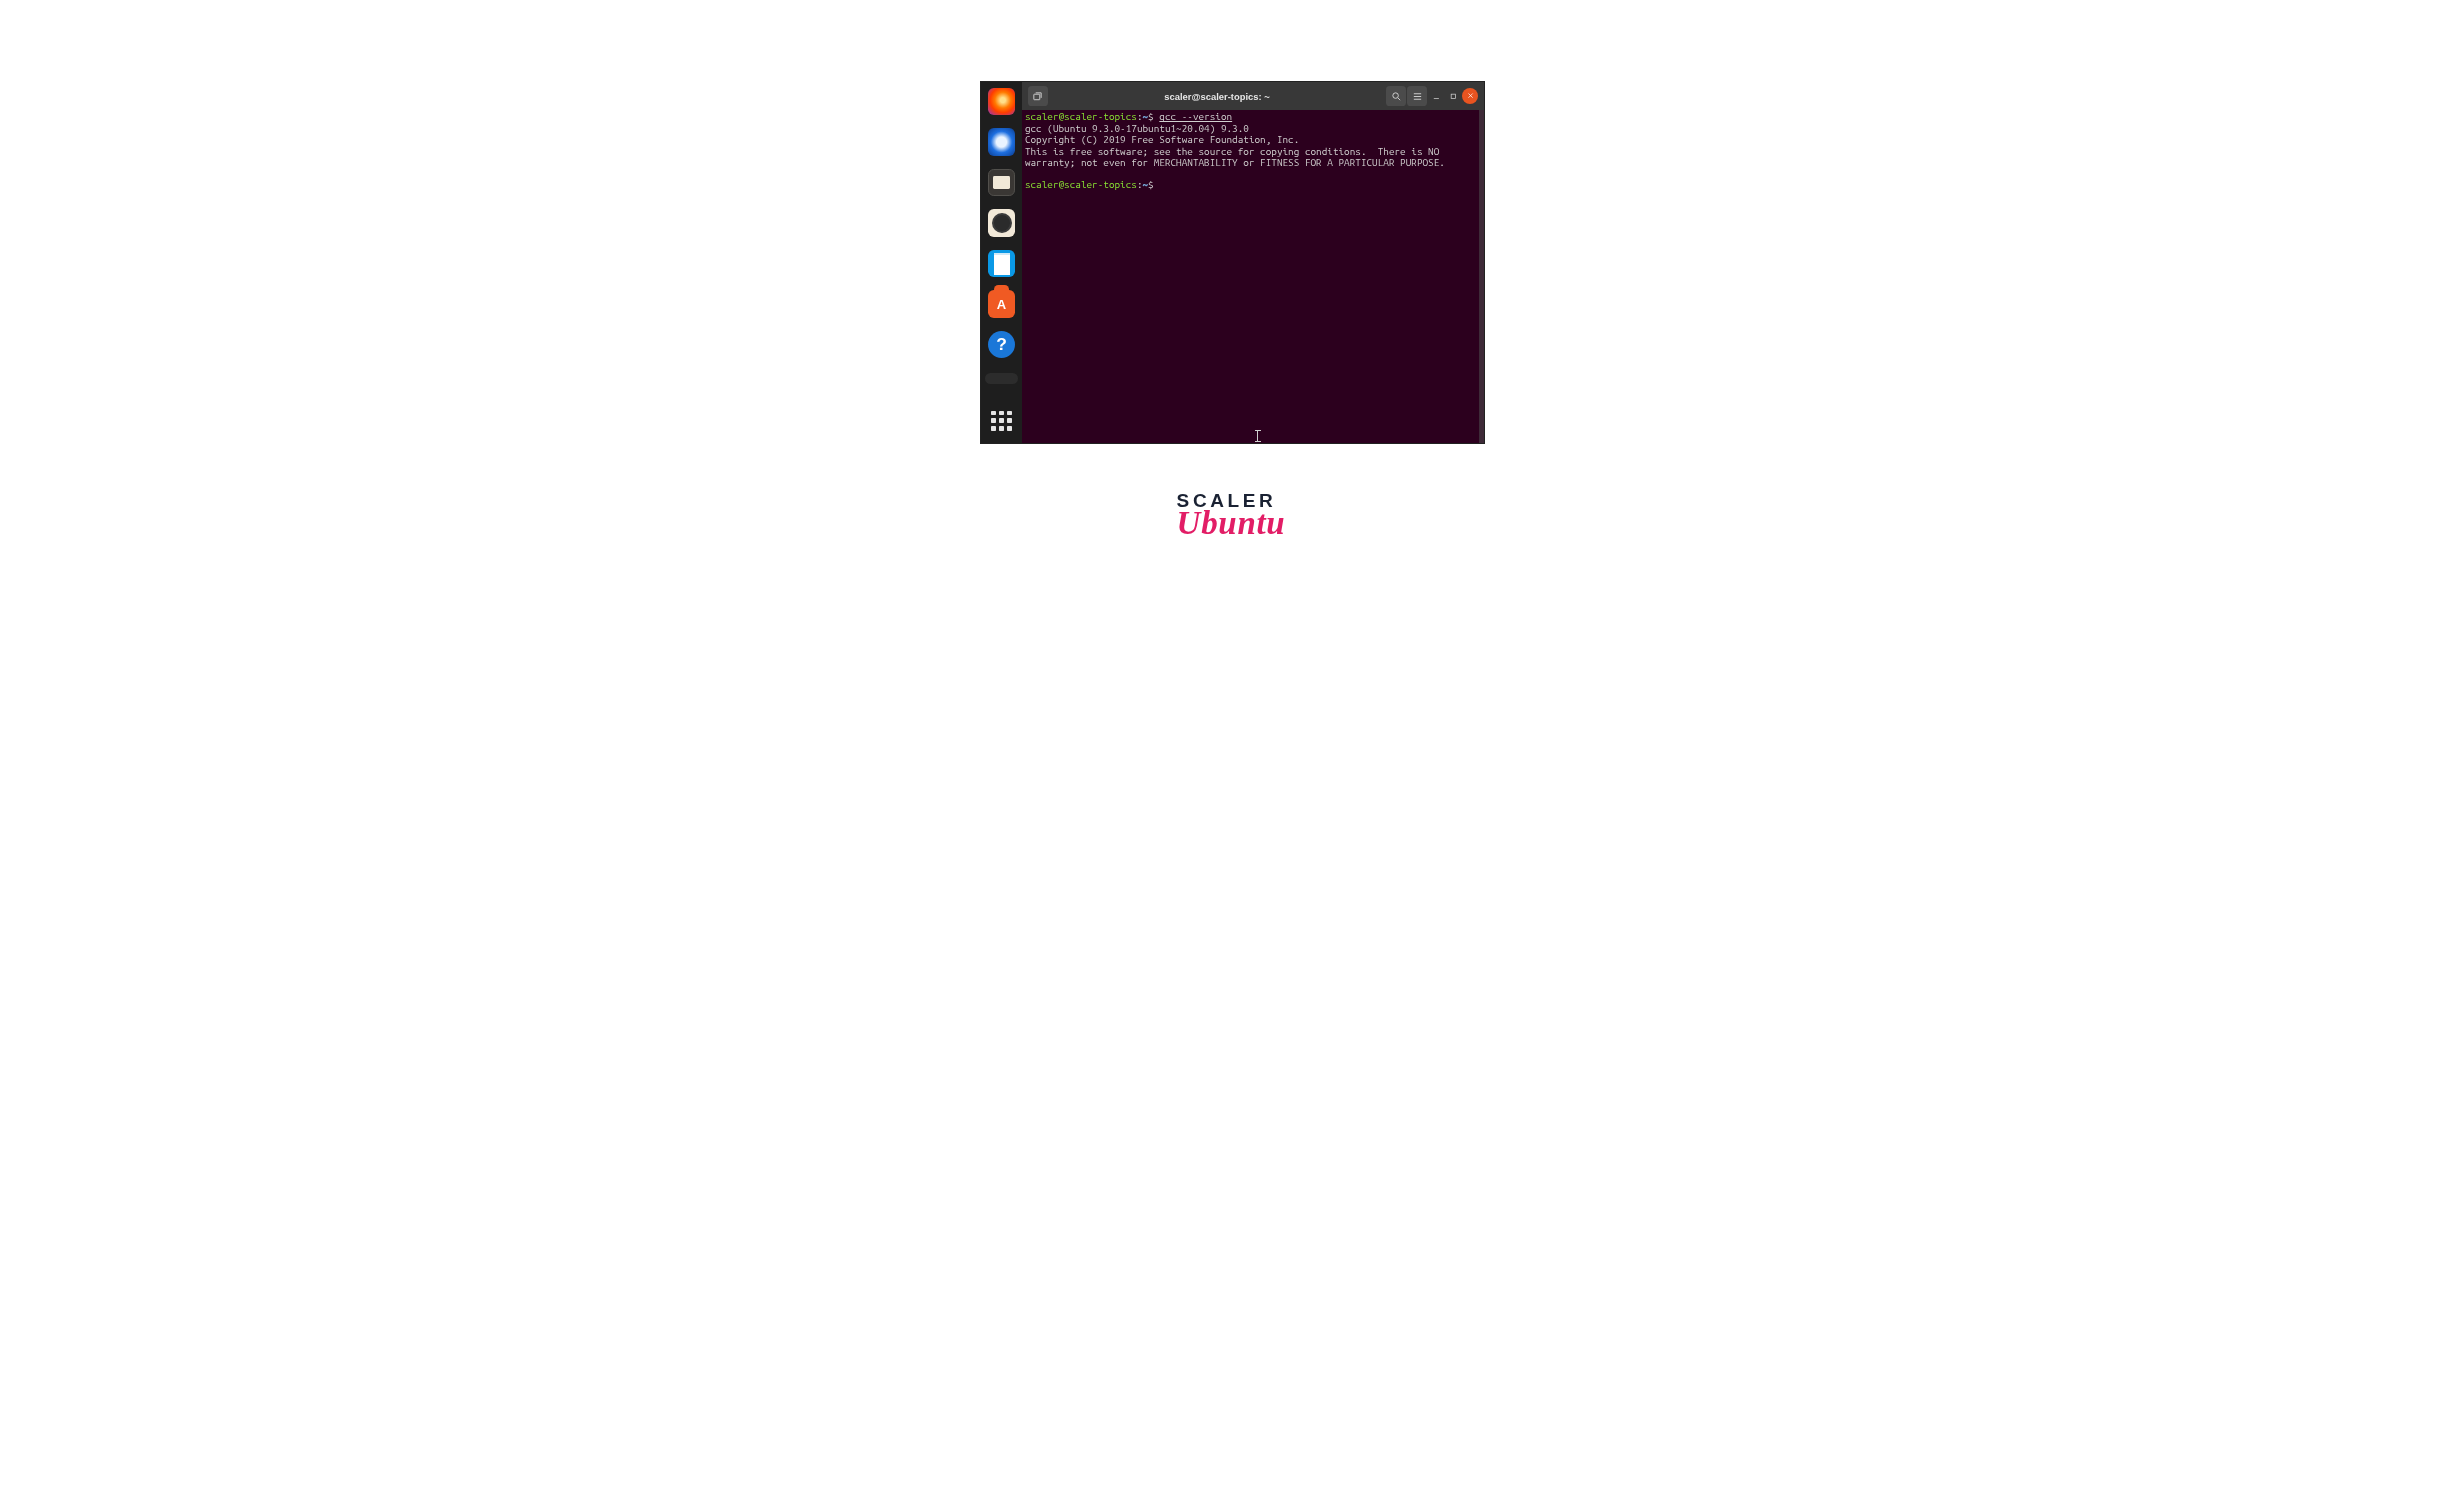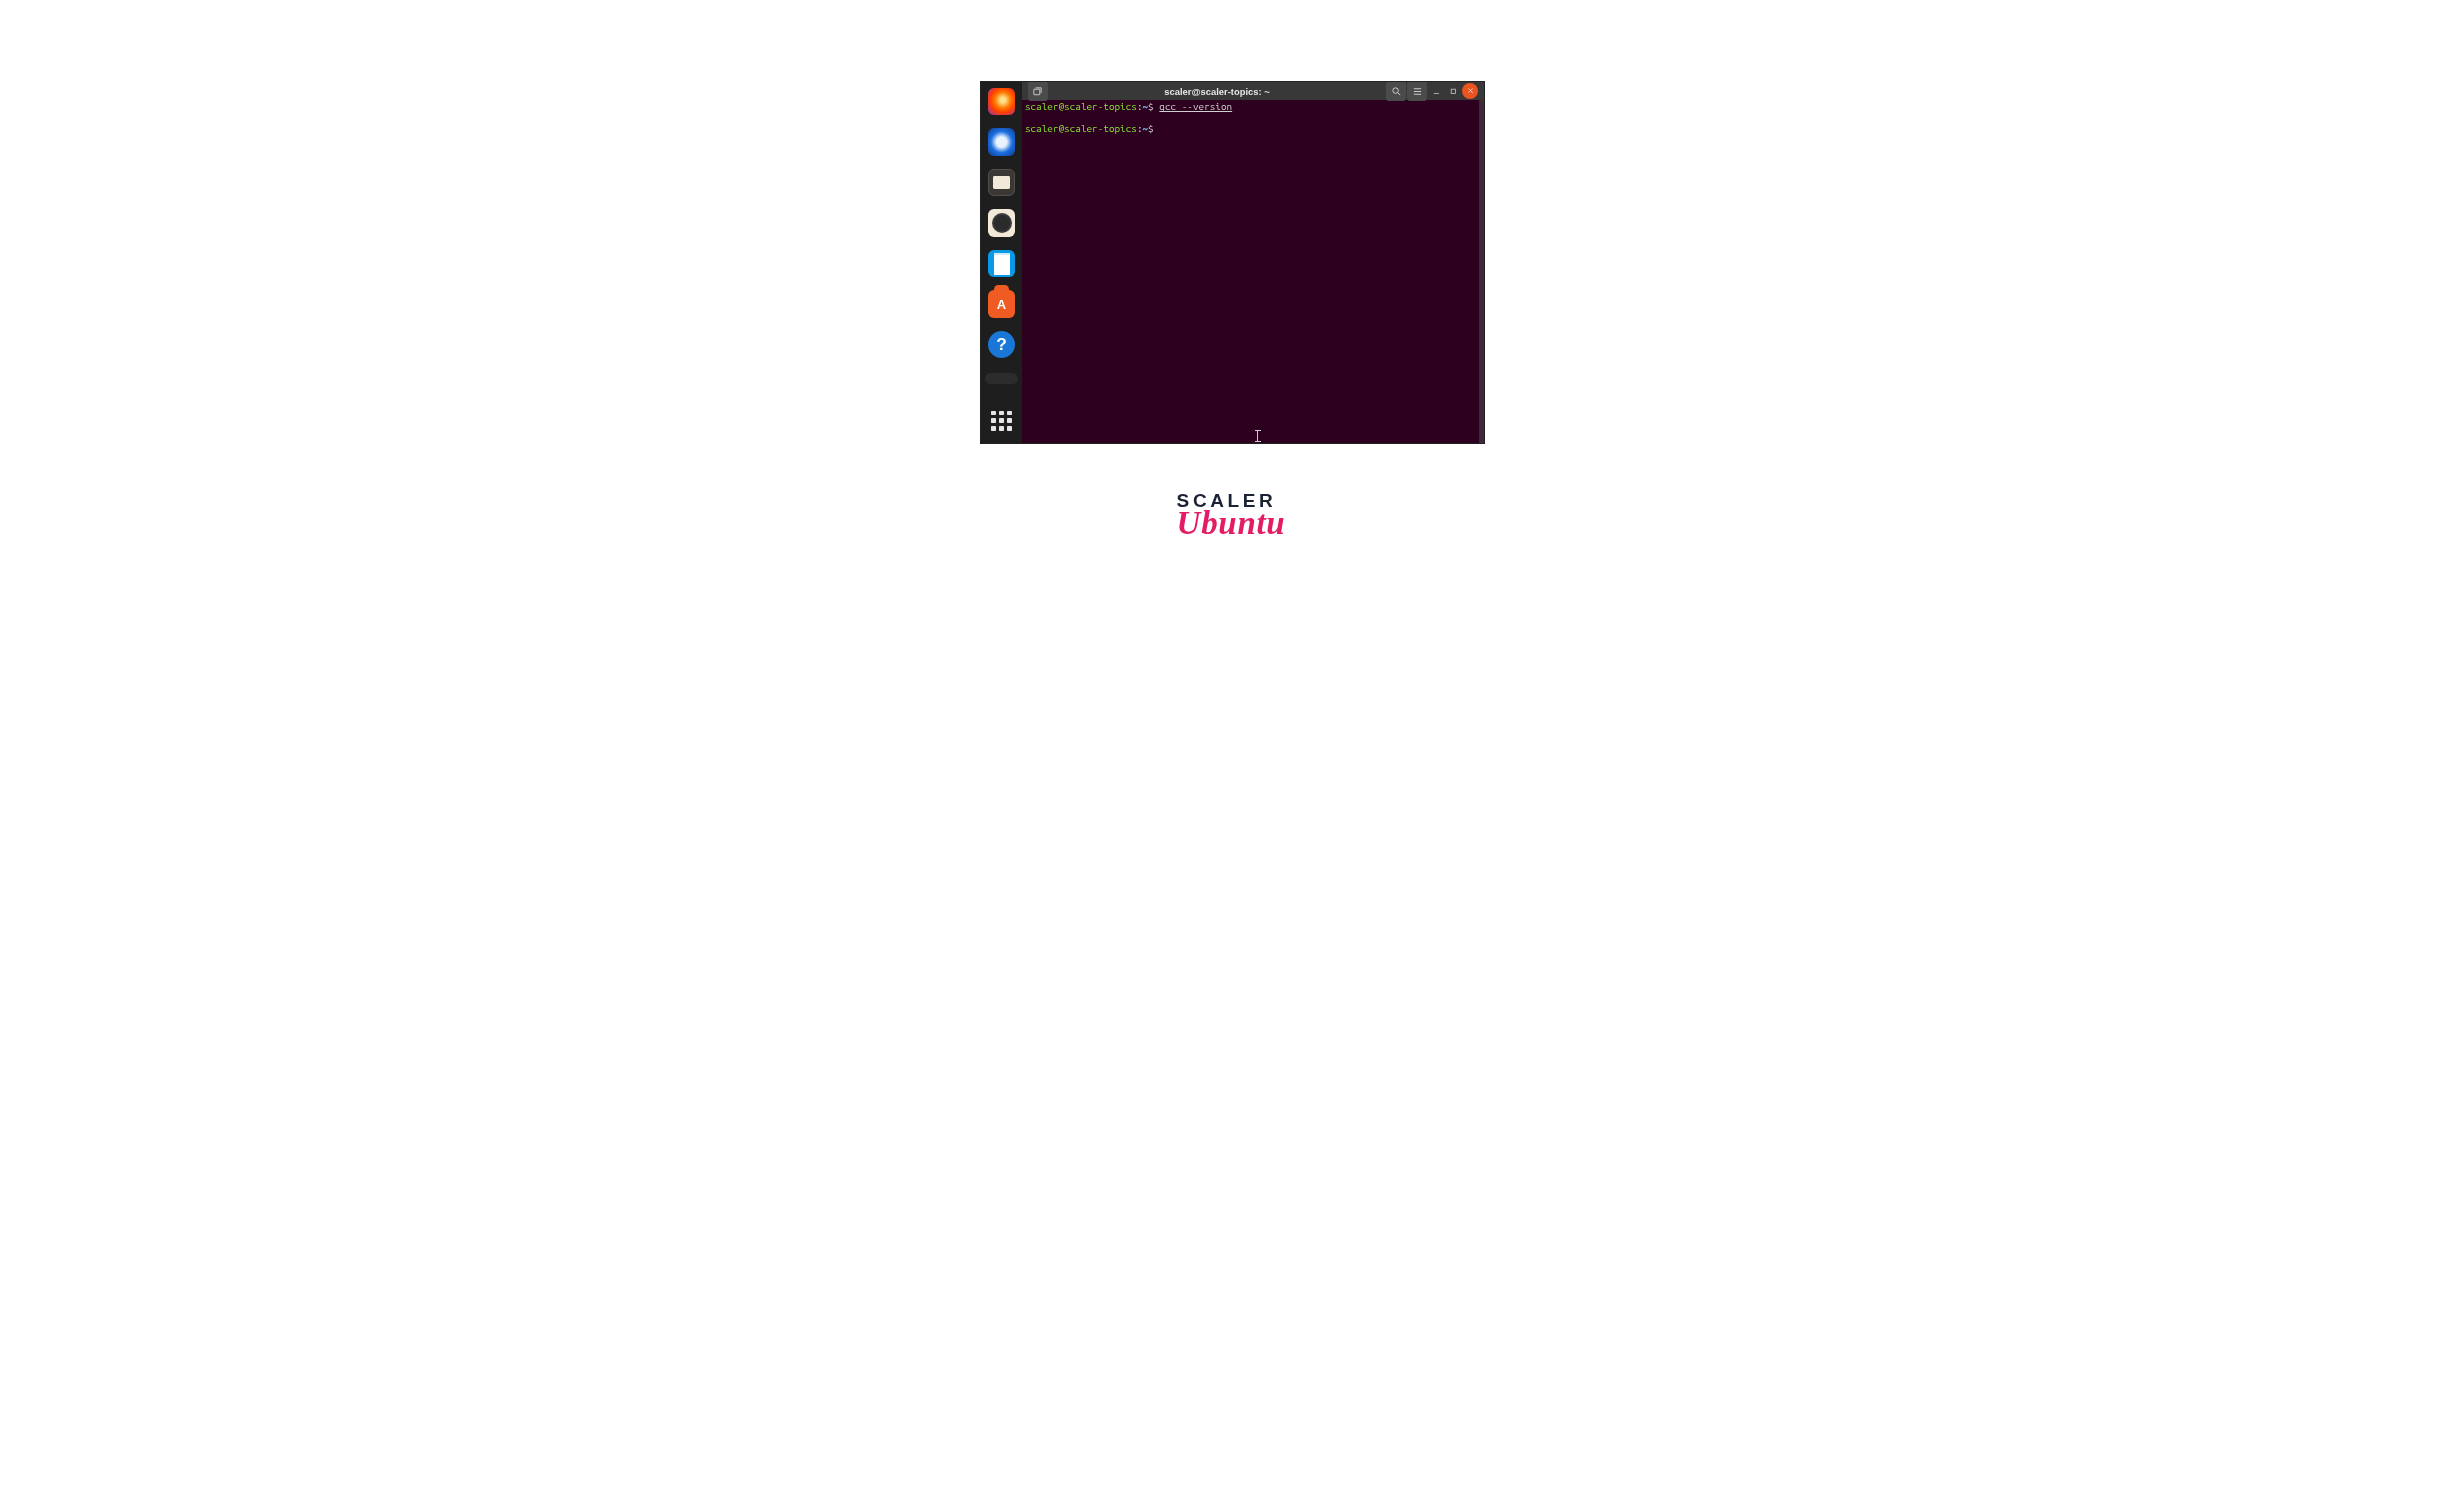--- a/index.html
+++ b/index.html
@@ -78,21 +78,21 @@
     left:41px; top:0;
     right:0;
     bottom:0;
     background:#2c001e;
     display:flex;
     flex-direction:column;
   }
 
   
   .titlebar {
-    height:18px;
+    height:28px;
     background:#383838;
     display:flex;
     align-items:center;
     padding:0 5.8px;
     gap:1px;
     font-size:9.4px;
     color:#e6e6e6;
   }
   .tb-btn {
     width:20px; height:20px;
@@ -231,20 +231,24 @@
             <path d="M5 5l14 14M19 5L5 19"></path>
           </svg>
         </div>
       </div>
 
       <div class="term-body">
         <div>
           <span class="t-user">scaler@scaler-topics</span><span class="t-colon">:</span><span class="t-path">~</span><span class="t-dollar">$</span>
           <span class="t-cmd">gcc --version</span>
         </div>
+        <div class="t-out">gcc (Ubuntu 9.3.0-17ubuntu1~20.04) 9.3.0
+Copyright (C) 2019 Free Software Foundation, Inc.
+This is free software; see the source for copying conditions.  There is NO
+warranty; not even for MERCHANTABILITY or FITNESS FOR A PARTICULAR PURPOSE.</div>
         <div style="height:10px"></div>
         <div>
           <span class="t-user">scaler@scaler-topics</span><span class="t-colon">:</span><span class="t-path">~</span><span class="t-dollar">$</span>
         </div>
 
         <div class="ibeam"></div>
       </div>
     </div>
   </div>
 

